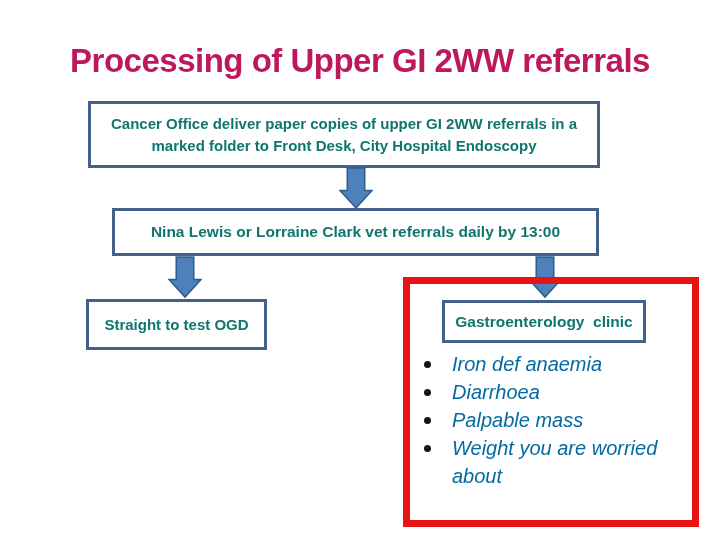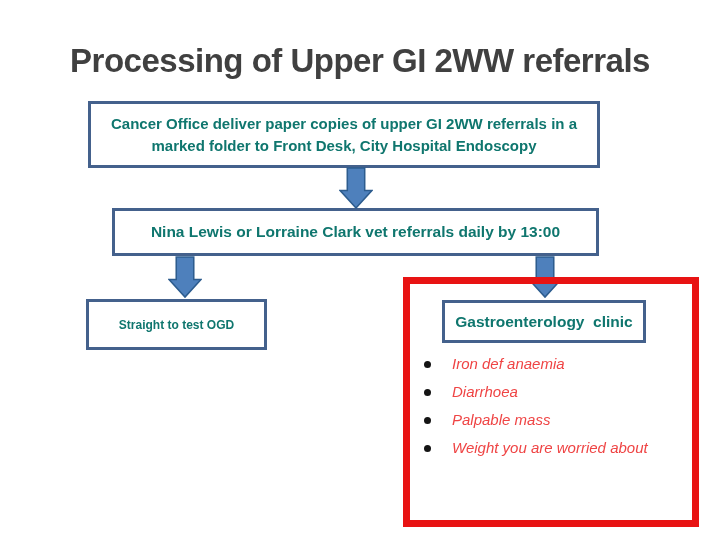--- a/index.html
+++ b/index.html
@@ -2,49 +2,49 @@
 <html><head>
 <meta charset="utf-8">
 <style>
   html,body{margin:0;padding:0;background:#ffffff;}
   .slide{
     position:relative;width:720px;height:540px;background:#fff;overflow:hidden;
     font-family:"Liberation Sans",sans-serif;color:var(--text,#000);
   }
   .title{
     position:absolute;left:0;top:42px;width:720px;text-align:center;
-    font-size:33px;font-weight:bold;letter-spacing:-0.5px;color:#404040;
+    font-size:33px;font-weight:bold;letter-spacing:-0.5px;color:#be185d;
   }
   .fbox{
     position:absolute;box-sizing:border-box;background:#fff;
     border:3px solid var(--box-border,#44618c);
     display:flex;align-items:center;justify-content:center;text-align:center;
     font-weight:bold;color:#0f766e;
   }
   .box1{left:88px;top:101px;width:512px;height:67px;font-size:15px;line-height:1.45;padding:0 14px;}
   .box2{left:112px;top:208px;width:487px;height:48px;font-size:15.5px;padding:8px 10px;}
-  .box3{left:86px;top:299px;width:181px;height:51px;font-size:12px;}
+  .box3{left:86px;top:299px;width:181px;height:51px;font-size:15px;}
   .box4{left:442px;top:300px;width:204px;height:43px;font-size:15.5px;white-space:pre;}
   .arrow{position:absolute;z-index:2;}
   .arrow svg{display:block;}
   .arrow polygon{fill:var(--arrow-fill,#4e80bc);stroke:var(--arrow-stroke,#2d5c8e);stroke-width:1.5;}
   .arrow-1{left:339px;top:167px;}
   .arrow-2{left:168px;top:255px;}
   .arrow-3{left:528px;top:255px;}
   .highlight-box{
     position:absolute;left:403px;top:277px;width:296px;height:250px;box-sizing:border-box;
     border:7px solid var(--highlight,#e81313);background:transparent;z-index:5;pointer-events:none;
   }
   .criteria{
     position:absolute;left:410px;top:350px;width:285px;z-index:3;
     list-style:none;margin:0;padding:0;
   }
   .criteria li{
     display:flex;align-items:flex-start;
-    font-style:italic;font-size:15px;line-height:28px;color:#ef4444;
+    font-style:italic;font-size:20px;line-height:28px;color:#0369a1;
   }
   .bullet-cell{flex:0 0 42px;display:flex;justify-content:flex-start;}
   .bullet-dot{
     width:7px;height:7px;border-radius:50%;background:#141414;
     margin-left:14px;margin-top:11px;
   }
   .li-text{max-width:243px;}
 </style>
 </head>
 <body>

